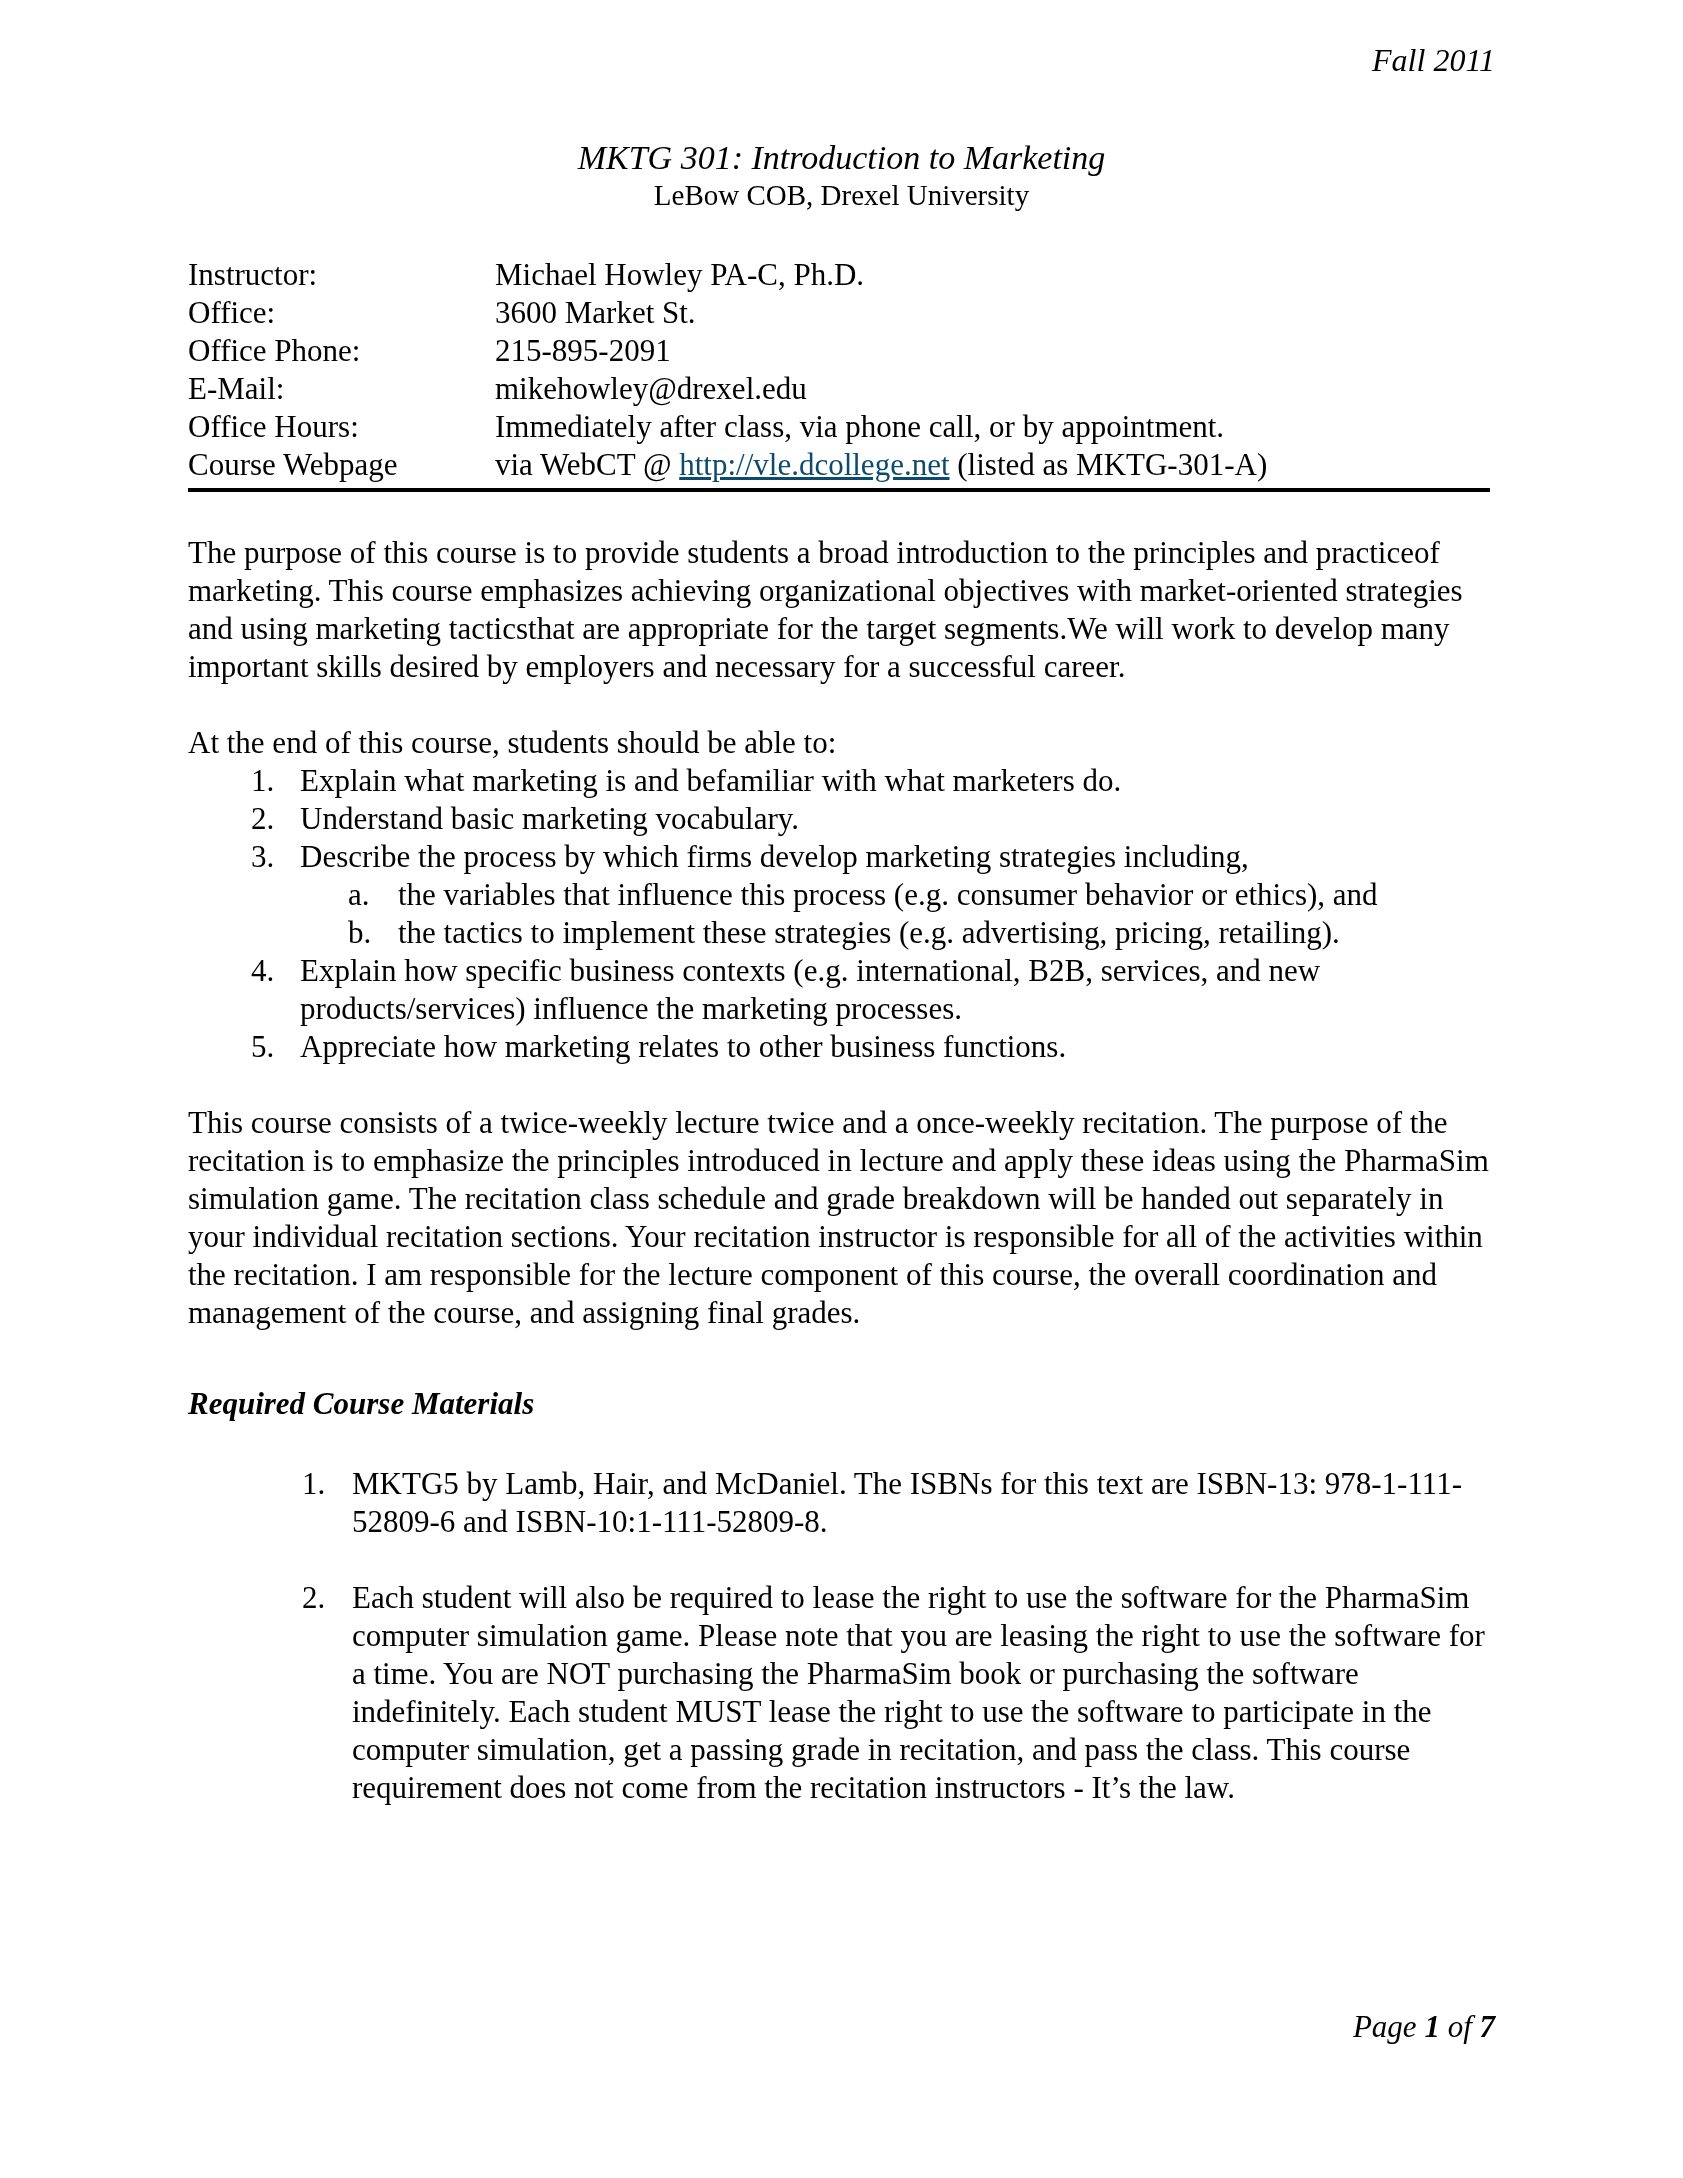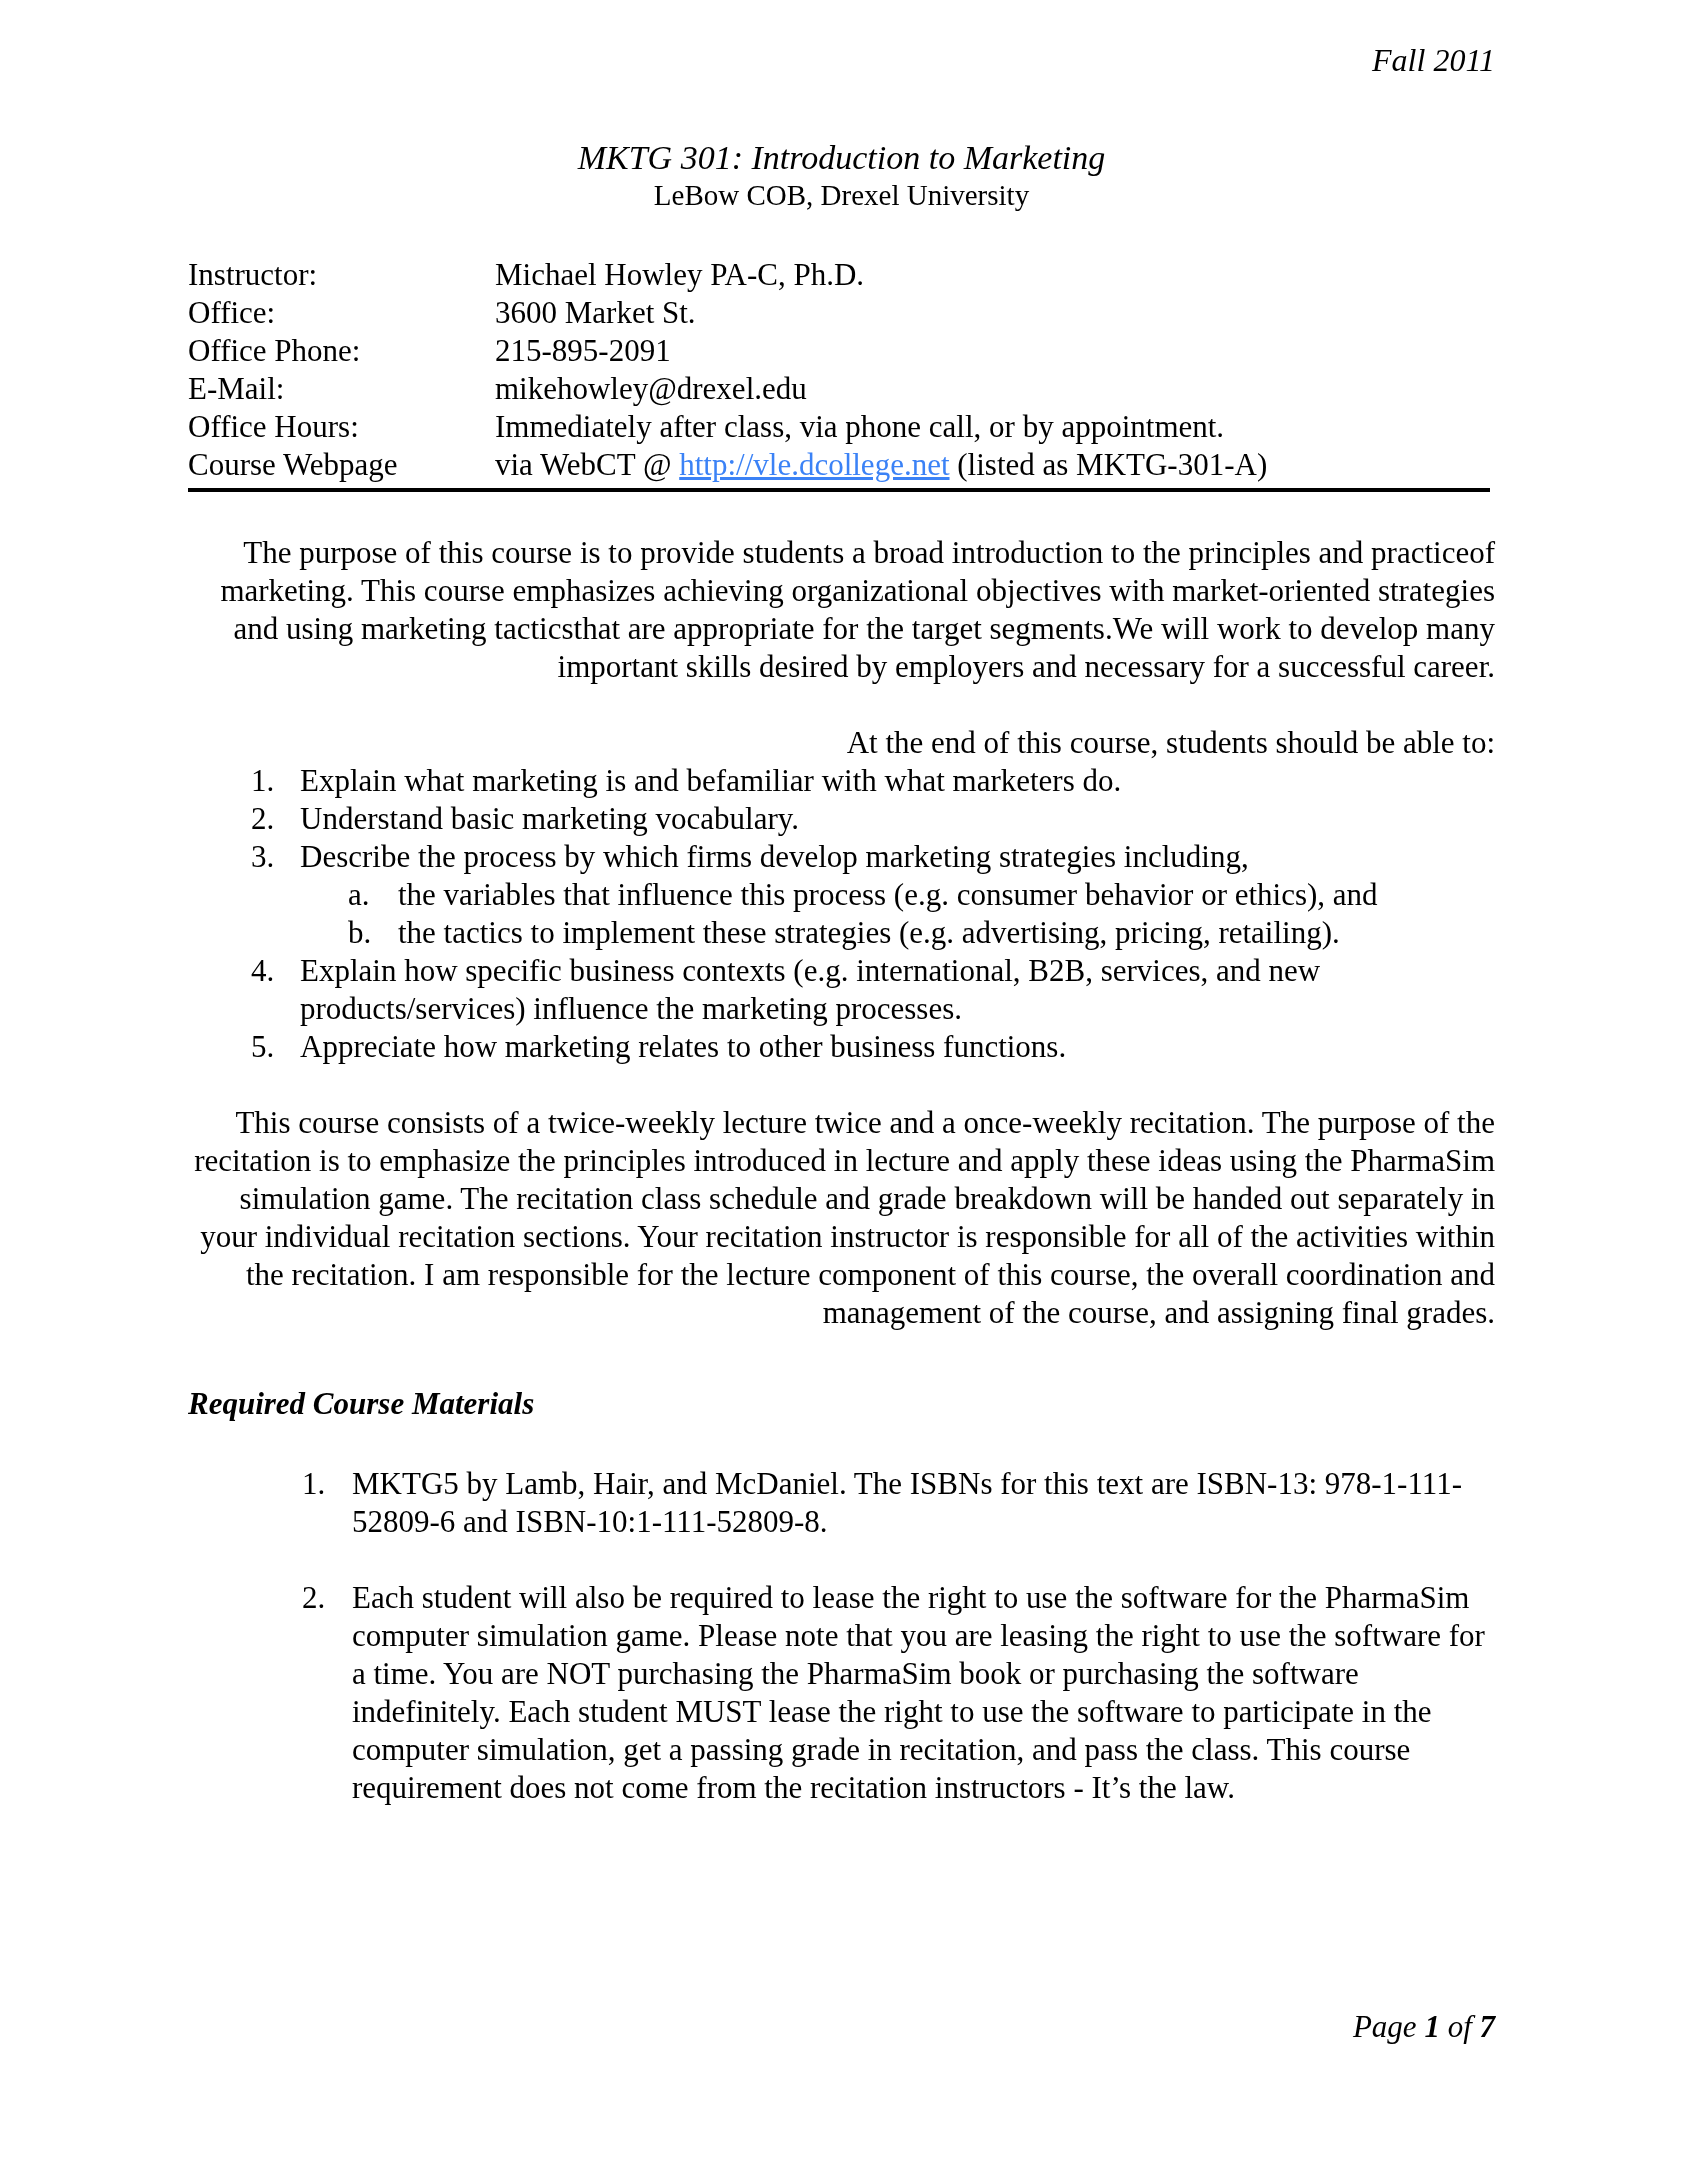--- a/index.html
+++ b/index.html
@@ -47,30 +47,29 @@
     flex: none;
     width: 307px;
   }
   .cvalue {
     flex: 1;
   }
   .pre {
     white-space: pre;
   }
   .weblink {
-    color: #3b82f6;
+    color: #0c4a6e;
   }
   .rule {
     width: 1302px;
     border-bottom: 4px solid #000000;
     margin-top: 4px;
   }
   p.para {
     margin: 38px 0 0 0;
-    text-align: right;
   }
   p.first-para {
     margin-top: 42px;
   }
   .li {
     display: flex;
   }
   .li .marker {
     flex: none;
   }

